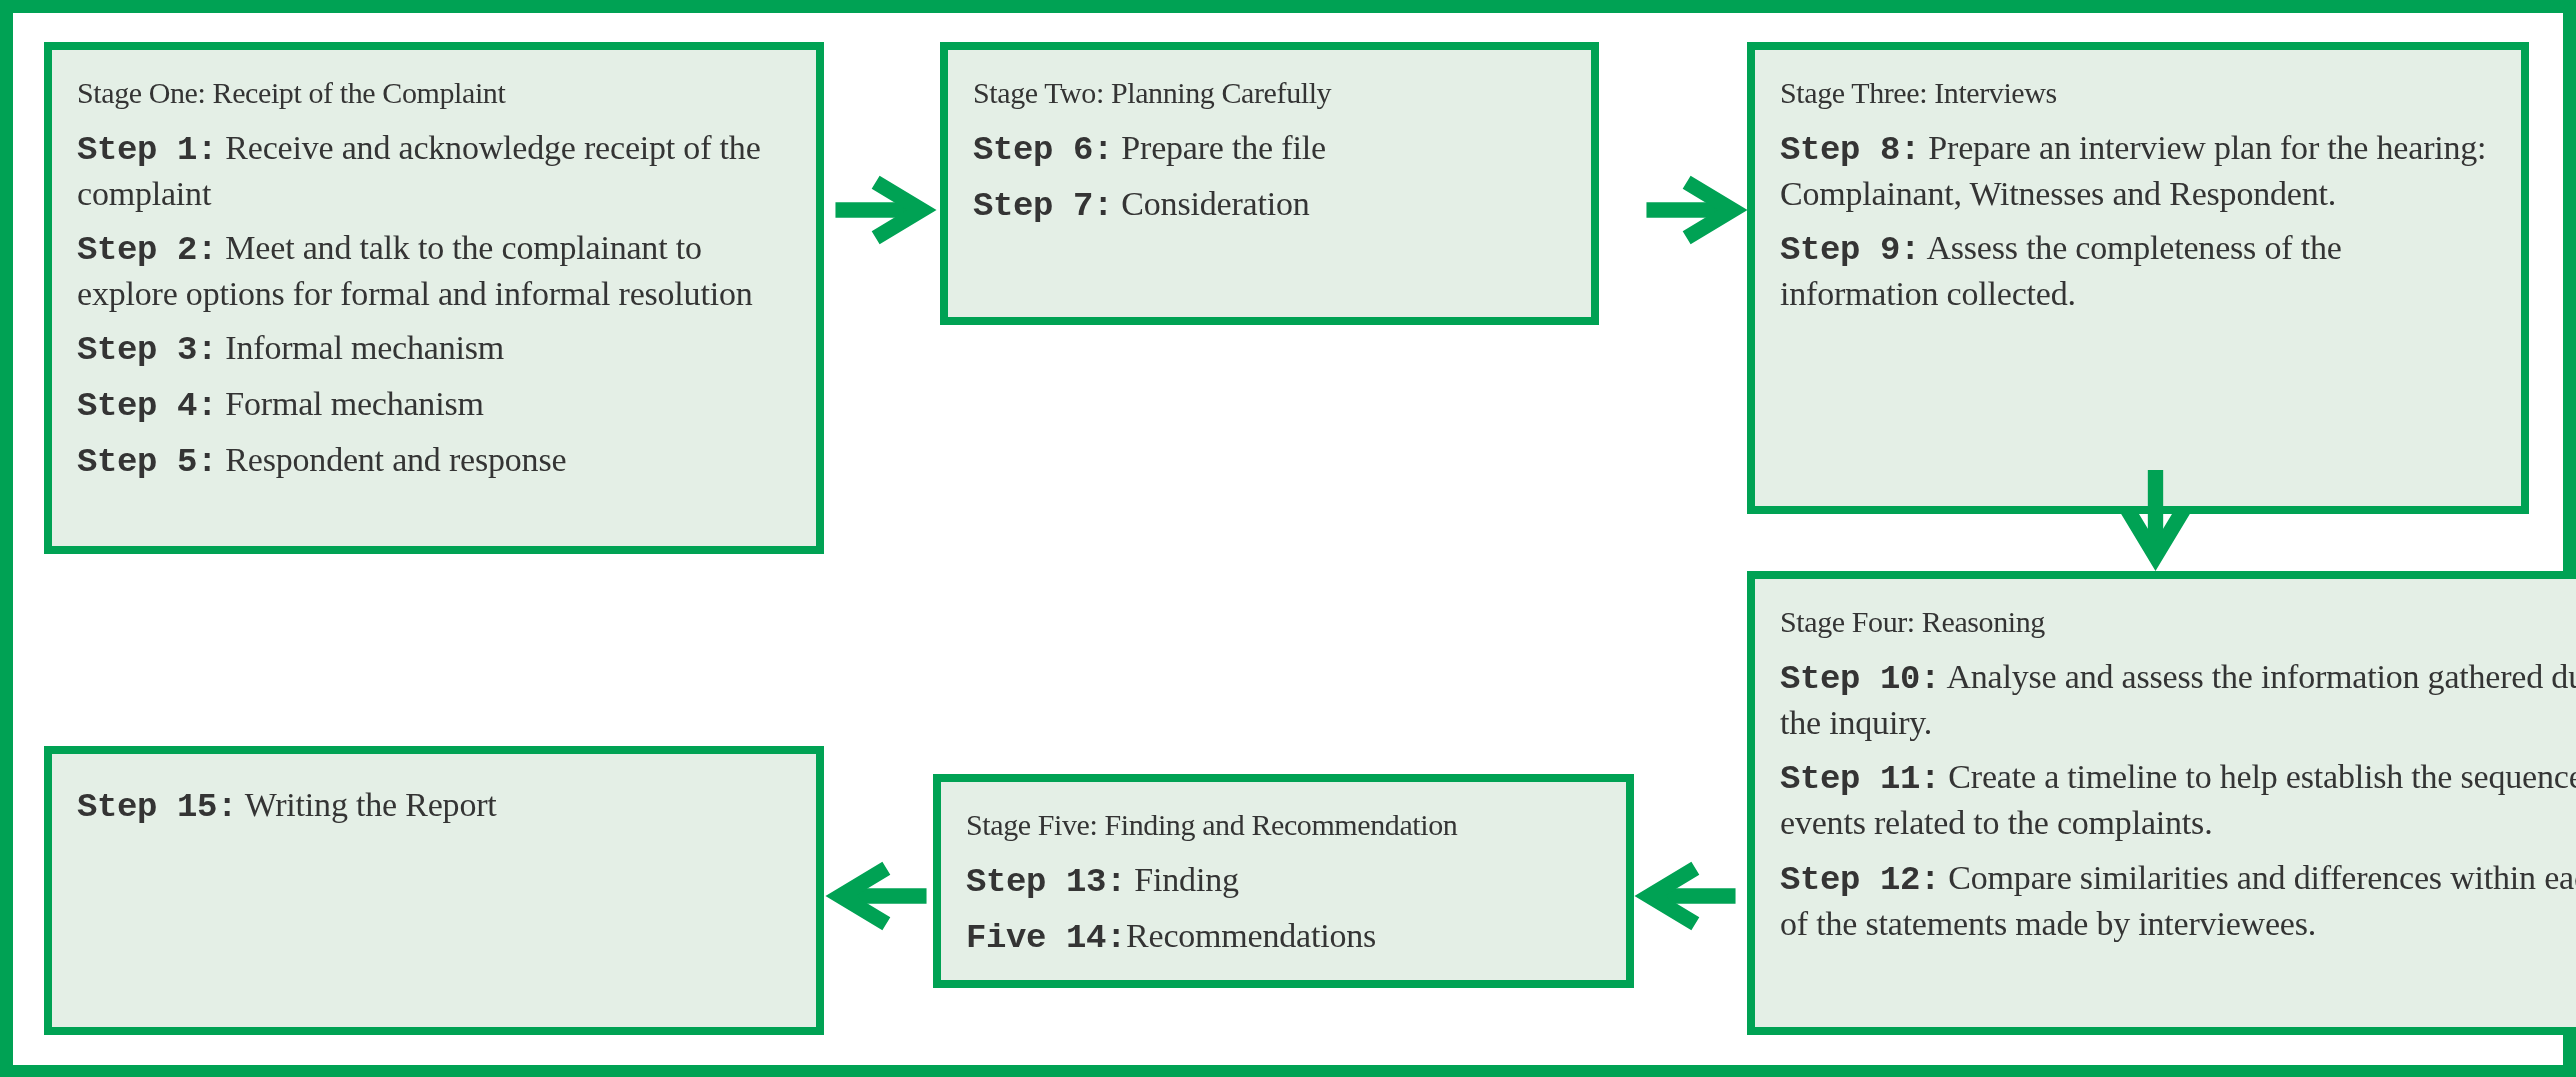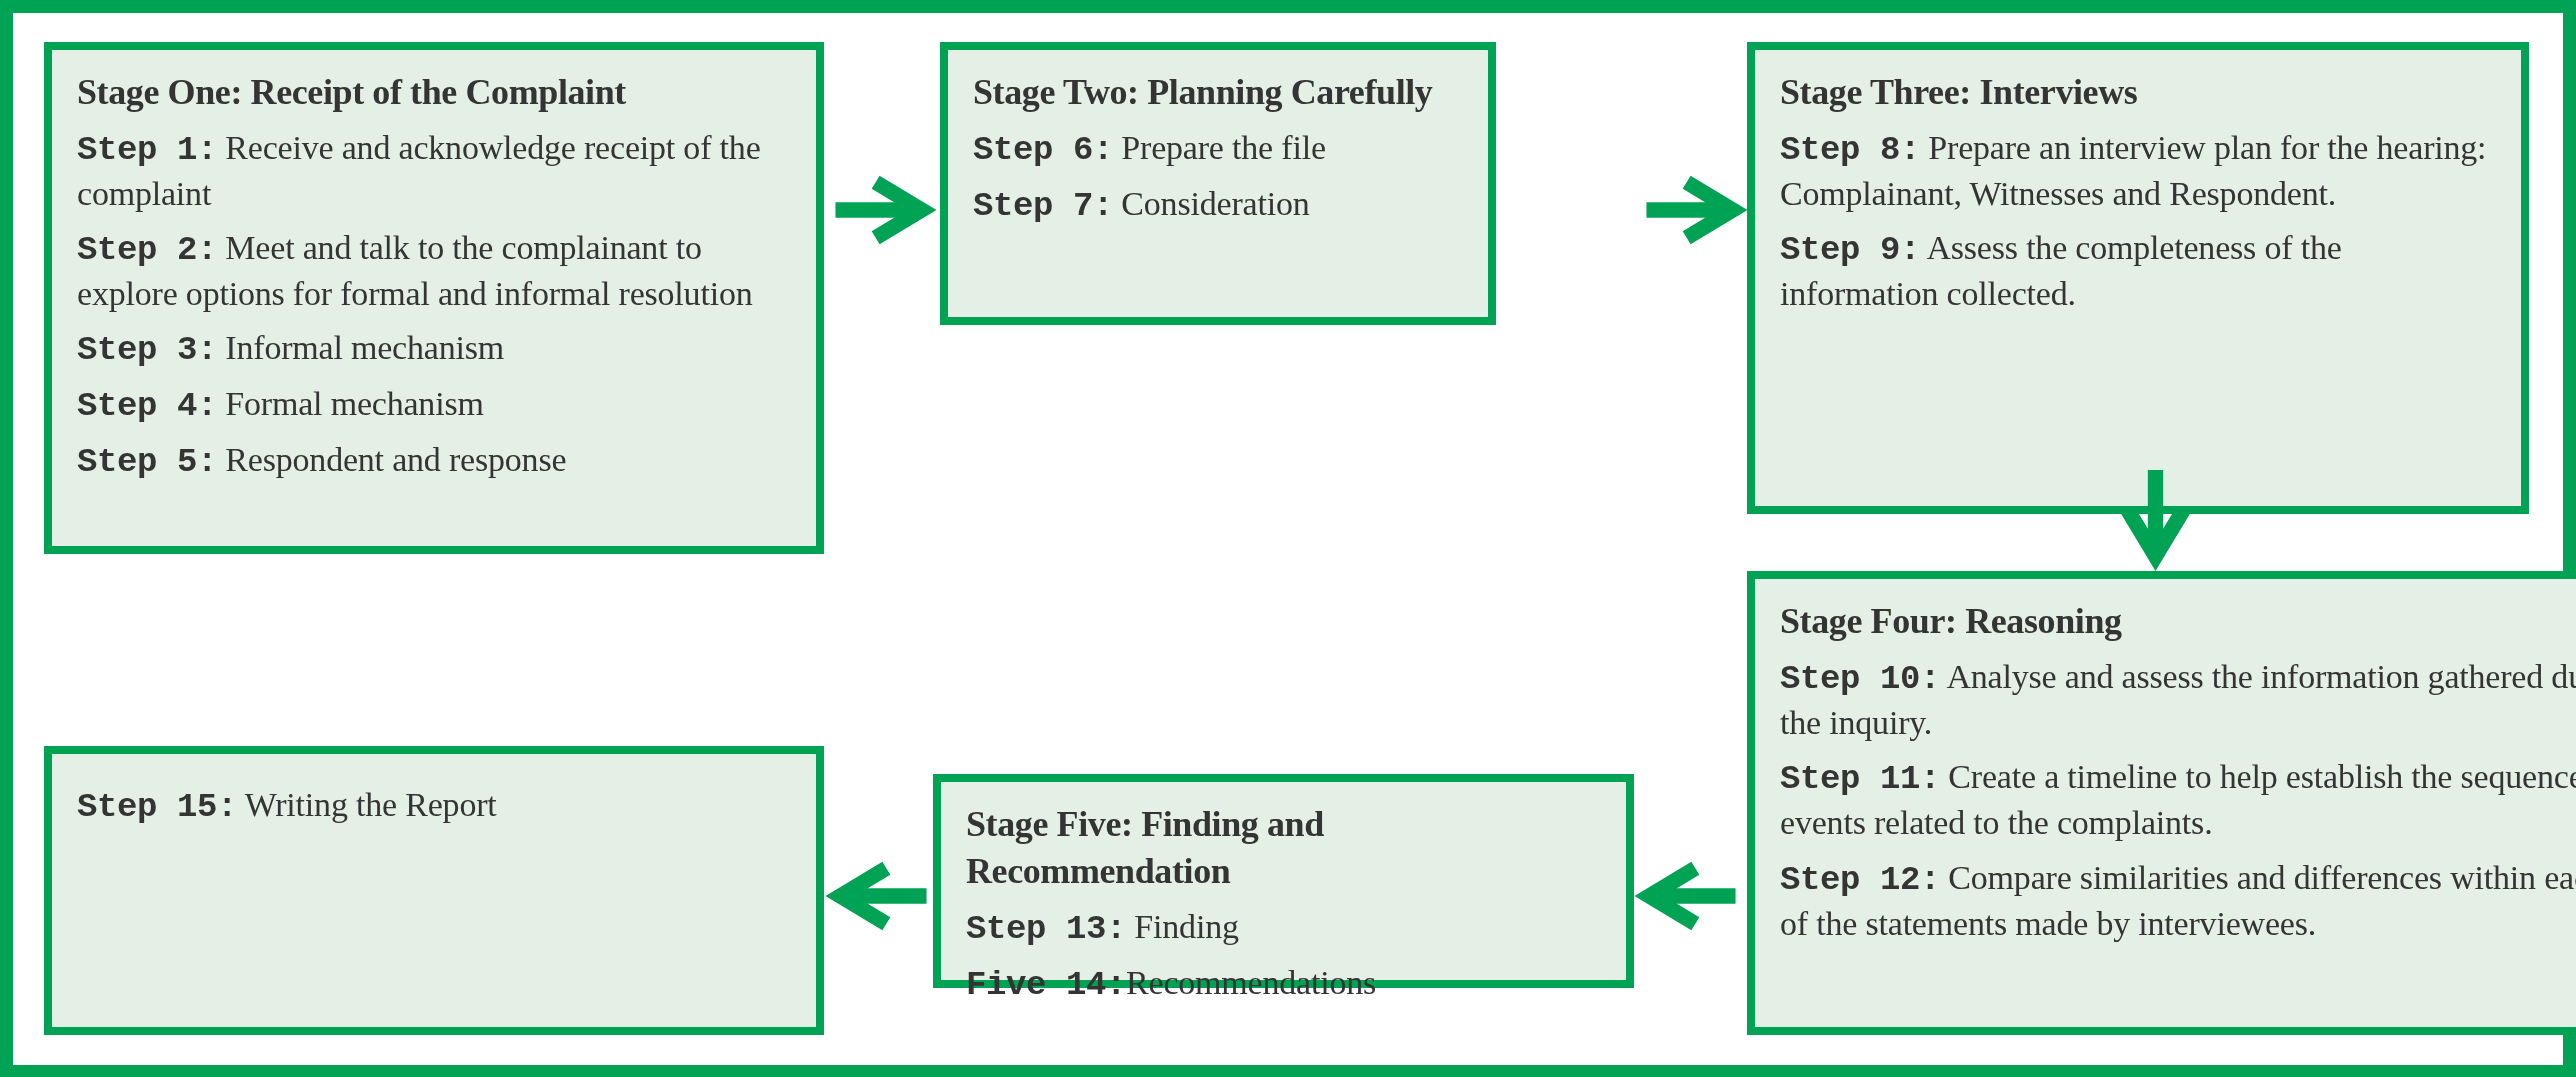--- a/index.html
+++ b/index.html
@@ -27,36 +27,36 @@
   }
   .stage-box {
     position: absolute;
     border: 8.8px solid var(--green);
     background: var(--fill);
     padding: 19px 34px 14.6px 25px;
     color: var(--text);
   }
   .stage-title {
     margin: 0 0 7.3px 0;
-    font-weight: bold;
-    font-size: 36px;
+    font-weight: normal;
+    font-size: 30px;
     line-height: 47px;
     letter-spacing: -0.4px;
   }
   .step {
     margin: 10.2px 0 0 0;
     font-size: 34px;
     line-height: 44px;
     letter-spacing: -0.2px;
   }
   .step b { letter-spacing: -0.4px; font-family: Liberation Mono, monospace; }
 
   
   .box-one   { left: 31px;   top: 28.5px;   width: 780px; height: 512px; }
-  .box-two   { left: 927px; top: 28.5px;   width: 556px;  height: 283px; }
+  .box-two   { left: 927px; top: 28.5px;   width: 659px;  height: 283px; }
   .box-three { left: 1734px; top: 28.5px;   width: 782px; height: 472px; }
   .box-four  { left: 1734px; top: 558px;  width: 934px; height: 464px; }
   .box-five  { left: 920px; top: 733px; width: 701px;  height: 214px; margin-top: 28px; }
   .box-six   { left: 31px;   top: 733px; width: 780px; height: 289px; }
 
   .arrow {
     position: absolute;
     width: 95px;
     height: 66px;
     color: var(--green);

